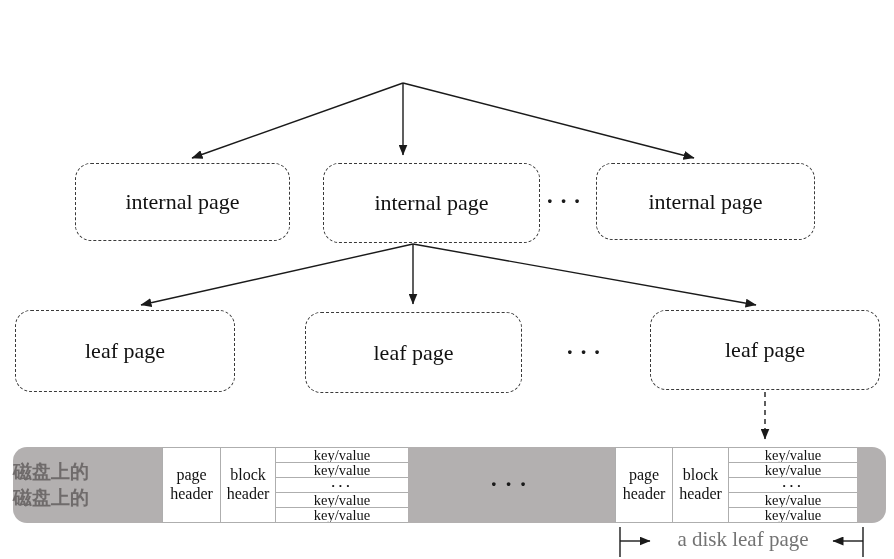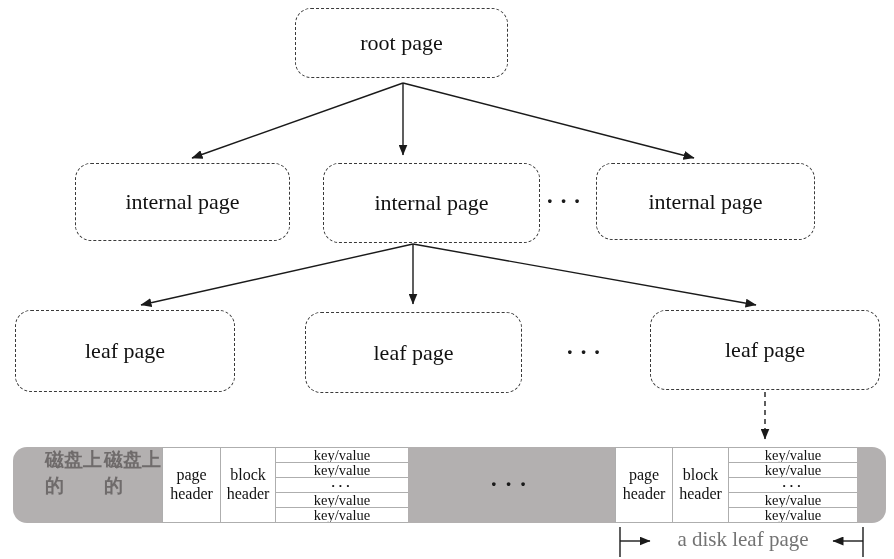--- a/index.html
+++ b/index.html
@@ -35,22 +35,21 @@
     width:880px;height:76px;
     display:flex;flex-direction:row;align-items:stretch;
   }
   .gray-box{
     background:#b3b0b0;
     box-sizing:border-box;
   }
   #disk-label{
     width:150px;
     border-radius:14px 0 0 14px;
-    display:flex;flex-direction:row;justify-content:center;
-    padding-left:32px;
+    display:flex;flex-direction:column;justify-content:center;
     font-size:19px;font-weight:bold;line-height:26px;
     color:#6f6b6b;
   }
   .hdr-cell{
     box-sizing:border-box;
     border:1px solid #aeaeae;
     background:#fff;
     display:flex;align-items:center;justify-content:center;
     text-align:center;
     font-size:16px;line-height:1.18;
@@ -88,23 +87,20 @@
     white-space:nowrap;
   }
   .w59{width:59px;} .w56{width:56px;} .w58{width:58px;} .w57{width:57px;}
   .w134{width:134px;} .w130{width:130px;}
 </style>
 </head>
 <body>
 
 <div id="stage">
 
-  <div class="dashed-box" style="left:295px;top:8px;width:213px;height:70px;">
-    <span>root page</span>
-  </div>
 
   <div class="dashed-box" style="left:75px;top:163px;width:215px;height:78px;">
     <span>internal page</span>
   </div>
   <div class="dashed-box" style="left:323px;top:163px;width:217px;height:80px;">
     <span>internal page</span>
   </div>
   <div class="row-ellipsis" style="left:546px;top:189px;">···</div>
   <div class="dashed-box" style="left:596px;top:163px;width:219px;height:77px;">
     <span>internal page</span>

